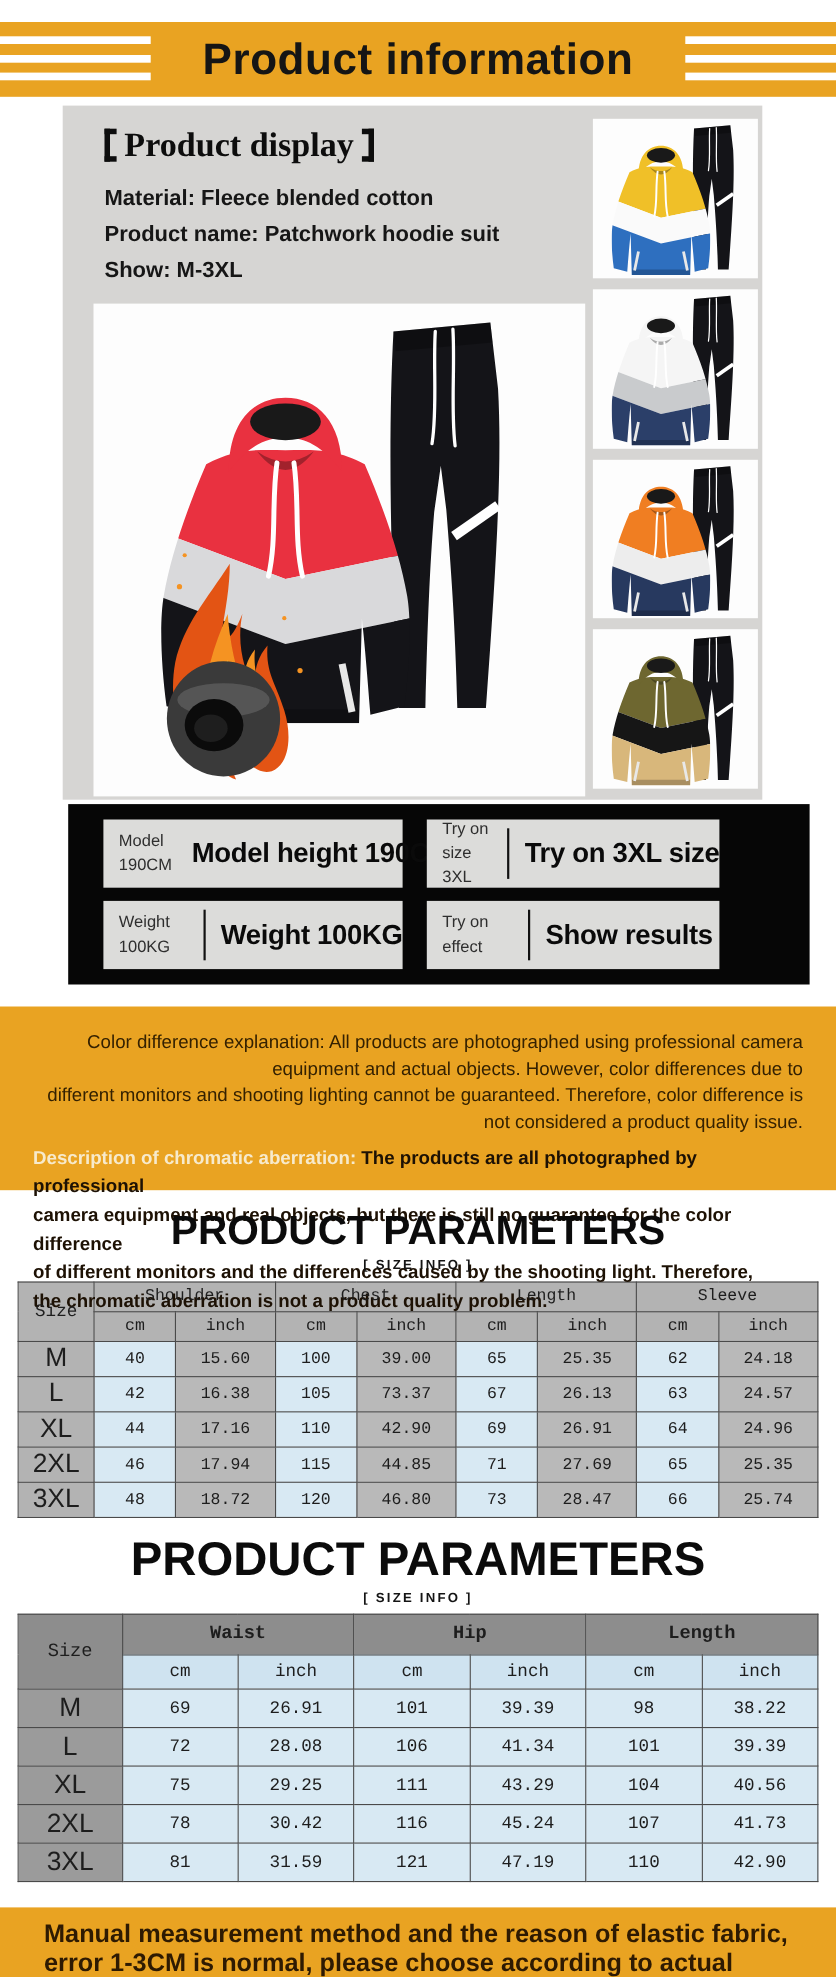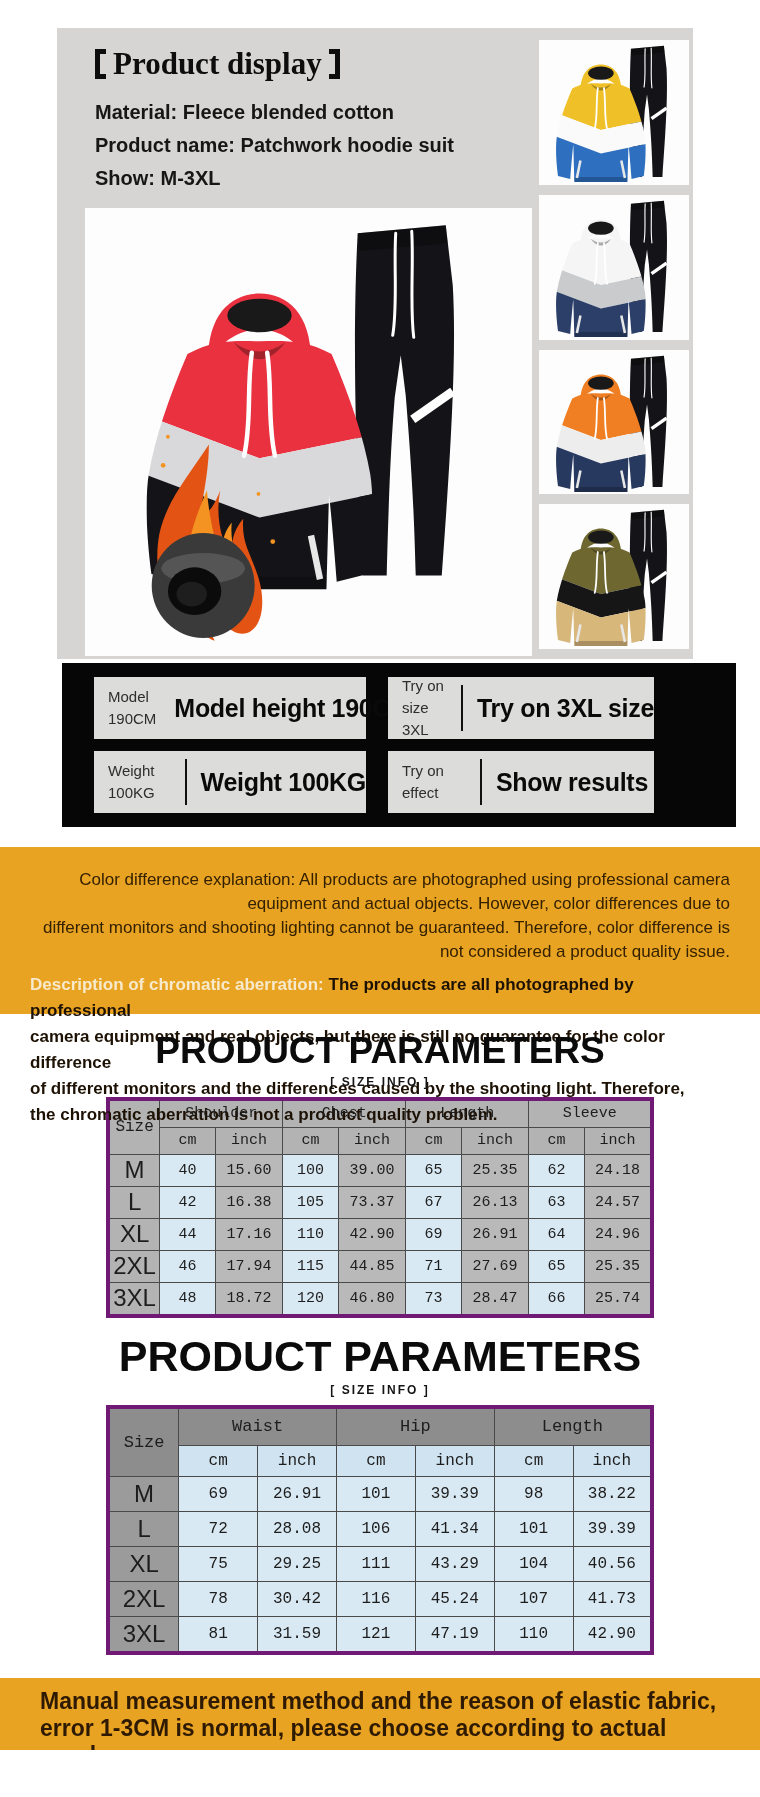--- a/index.html
+++ b/index.html
@@ -48,48 +48,61 @@
   .chromatic{margin-top:8px;font-size:17px;font-weight:bold;line-height:26px;max-width:705px;}
   .chromatic .label{color:#F7EACC;}
   .chromatic .text{color:#1d1104;white-space:pre-line;}
 
   
   .params-title{text-align:center;font-weight:900;color:#0b0b0b;letter-spacing:0px;line-height:1.05;}
   .params-title.t1{font-size:37px;padding-top:18px;}
   .params-title.t2{font-size:43px;padding-top:16px;}
   .size-info{text-align:center;font-size:12px;font-weight:bold;color:#141414;letter-spacing:2px;margin-top:4px;margin-bottom:8px;}
 
-  table.size-table{border-collapse:collapse;table-layout:fixed;margin:0 auto;width:548px;border:4px solid #701a75;}
+  table.size-table{border-collapse:collapse;table-layout:fixed;margin:0 auto;width:728px;border:1px solid #701a75;}
   table.size-table th,table.size-table td{border:1px solid #4a4a4a;text-align:center;
      font-family:"Liberation Mono",monospace;color:#1d1d1d;padding:0;}
   table.t1 th{background:#B3B3B3;font-size:15px;font-weight:normal;height:26px;}
   table.t1 td{font-size:15px;height:31px;}
   table.t1 td.cm{background:#D8E9F3;}
   table.t1 td.inch{background:#B9B9B9;}
   table.t1 th.size-cell{background:#B3B3B3;}
-  table.t2 th.group-h{background:#8D8D8D;font-size:17px;font-weight:normal;height:36px;}
+  table.t2 th.group-h{background:#8D8D8D;font-size:17px;font-weight:bold;height:36px;}
   table.t2 th.unit-h{background:#CFE3F0;font-size:16px;font-weight:normal;height:30px;}
   table.t2 th.size-h{background:#8D8D8D;font-size:17px;font-weight:normal;}
   table.t2 td{font-size:16px;height:34px;background:#D8E9F3;}
   table.t2 th.size-cell{background:#9B9B9B;}
   th.size-cell{font-family:"Liberation Sans",sans-serif !important;font-size:24px !important;font-weight:normal !important;color:#151515;}
   table.t1 th.size-h{font-size:16px;}
 
   
   .gap23{height:23px;}
   .footer-note{height:72px;background:#E9A322;box-sizing:border-box;padding:10px 20px 0 40px;
     font-size:23px;font-weight:bold;color:#2E1A02;line-height:27px;white-space:pre-line;}
 </style>
 </head>
 <body>
 
 <div class="page">
 
   <div class="top-gap"></div>
 
+  <div class="banner">
+    <div class="stripes left">
+      <div class="bar b1"></div>
+        <div class="bar b2"></div>
+        <div class="bar b3"></div>
+    </div>
+    <div class="stripes right">
+      <div class="bar b1"></div>
+        <div class="bar b2"></div>
+        <div class="bar b3"></div>
+    </div>
+    <h1>Product information</h1>
+  </div>
 
   <div class="gap8"></div>
 
   <div class="display-panel">
     <div class="display-left">
       <div class="display-title">
         <span class="bracket l"></span>
         <span>Product display</span>
         <span class="bracket r"></span>
       </div>

